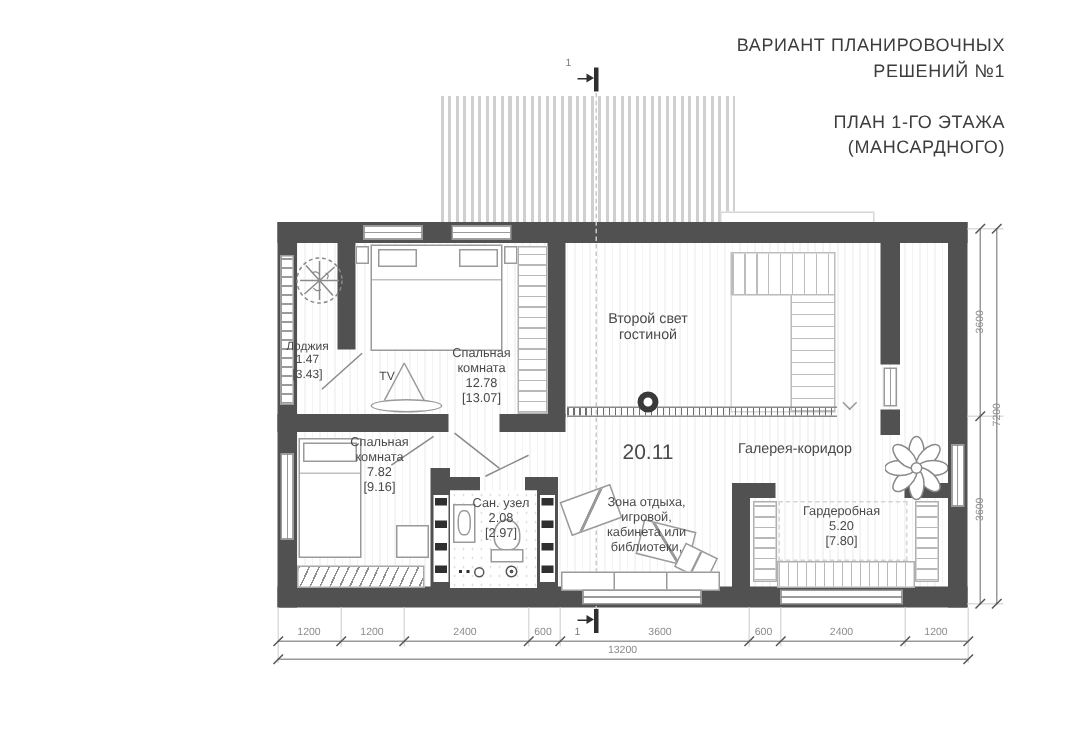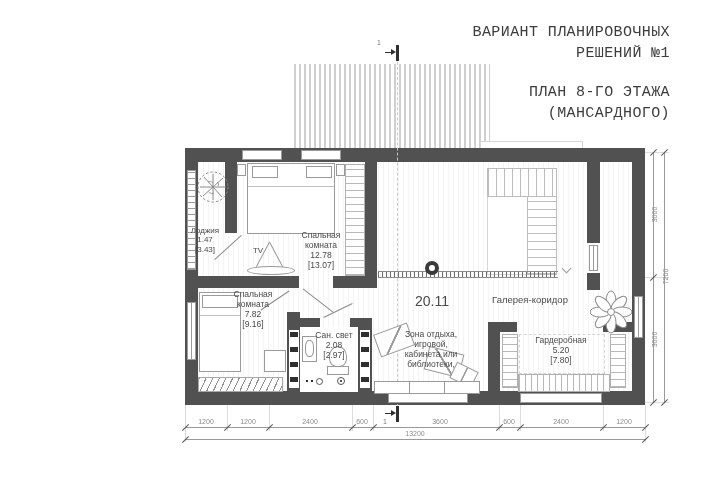--- a/index.html
+++ b/index.html
@@ -27,40 +27,40 @@
           background:#fff repeating-linear-gradient(0deg,#b8b8b8 0 1px,transparent 1px 7px);z-index:11;}
   .rack-v{position:absolute;border:1px solid #b0b0b0;box-sizing:border-box;
           background:#fff repeating-linear-gradient(90deg,#b8b8b8 0 1px,transparent 1px 6px);z-index:11;}
   .zig{position:absolute;border:1px solid #a8a8a8;box-sizing:border-box;
           background:#fff repeating-linear-gradient(115deg,#8f8f8f 0 1px,transparent 1px 6px);z-index:11;}
   .furn{position:absolute;border:1px solid #9a9a9a;box-sizing:border-box;background:#fff;z-index:11;}
   .stair{position:absolute;border:1px solid #bdbdbd;box-sizing:border-box;background:#fff;z-index:11;}
   .slot{position:absolute;background:#fff;z-index:13;}
   .mark{position:absolute;background:#2f2f2f;z-index:14;}
   .dash{position:absolute;border-left:1px dashed #c9c9c9;z-index:4;}
-  .title{position:absolute;right:40px;top:22px;text-align:right;font-size:15px;
-         letter-spacing:0.4px;line-height:1.42;color:#3d3d3d;z-index:40;font-family:Liberation Mono, monospace;}
+  .title{position:absolute;right:40px;top:22px;text-align:right;font-size:12px;
+         letter-spacing:0.4px;line-height:1.42;color:#3d3d3d;z-index:40;}
   .title .block2{margin-top:17px;}
   .secbar{position:absolute;background:#2f2f2f;z-index:30;}
   .secarrow{position:absolute;width:0;height:0;border-left:5px solid #2f2f2f;
             border-top:3px solid transparent;border-bottom:3px solid transparent;z-index:30;}
   .secline{position:absolute;background:#2f2f2f;height:1px;z-index:30;}
   .seclbl{position:absolute;font-size:7px;color:#7c7c7c;z-index:30;}
   .vdim{position:absolute;width:36px;text-align:center;transform:rotate(-90deg);}
   .chev{position:absolute;width:6px;height:6px;border-left:1px solid #9a9a9a;border-bottom:1px solid #9a9a9a;transform:rotate(-45deg);z-index:12;}
 </style>
 </head>
 <body>
 
 <div class="canvas">
 
   <div class="title">
     <div>ВАРИАНТ ПЛАНИРОВОЧНЫХ</div>
     <div>РЕШЕНИЙ №1</div>
-    <div class="block2">ПЛАН 8-ГО ЭТАЖА</div>
+    <div class="block2">ПЛАН 1-ГО ЭТАЖА</div>
     <div>(МАНСАРДНОГО)</div>
   </div>
 
   <div class="roof" style="left:294px;top:64px;width:196px;height:84px;"></div>
   <div class="ghost" style="left:480px;top:141px;width:103px;height:9px;background:#fff;"></div>
 
   <div class="dash" style="left:397px;top:52px;height:360px;"></div>
   <div class="seclbl" style="left:377px;top:39px;">1</div>
   <div class="secline" style="left:385px;top:52px;width:8px;"></div>
   <div class="secarrow" style="left:391px;top:49px;"></div>
@@ -186,30 +186,34 @@
     <div>Лоджия</div>
     <div class="u">1.47</div>
     <div class="u">[3.43]</div>
   </div>
   <div class="label" style="left:295px;top:230px;width:52px;font-size:8.5px;">
     <div>Спальная</div>
     <div>комната</div>
     <div class="u">12.78</div>
     <div class="u">[13.07]</div>
   </div>
+  <div class="label" style="left:400px;top:207px;width:64px;font-size:9.5px;">
+    <div>Второй свет</div>
+    <div>гостиной</div>
+  </div>
   <div class="label u" style="left:412px;top:293px;width:40px;font-size:14px;">20.11</div>
   <div class="label" style="left:480px;top:294px;width:100px;font-size:9.5px;">Галерея-коридор</div>
   <div class="label" style="left:224px;top:289px;width:58px;font-size:8.5px;">
     <div>Спальная</div>
     <div>комната</div>
     <div class="u">7.82</div>
     <div class="u">[9.16]</div>
   </div>
   <div class="label" style="left:308px;top:330px;width:52px;font-size:8.5px;">
-    <div>Сан. свет</div>
+    <div>Сан. узел</div>
     <div class="u">2.08</div>
     <div class="u">[2.97]</div>
   </div>
   <div class="label" style="left:396px;top:329px;width:70px;font-size:8.5px;">
     <div>Зона отдыха,</div>
     <div>игровой,</div>
     <div>кабинета или</div>
     <div>библиотеки,</div>
   </div>
   <div class="label" style="left:526px;top:335px;width:70px;font-size:8.5px;">

